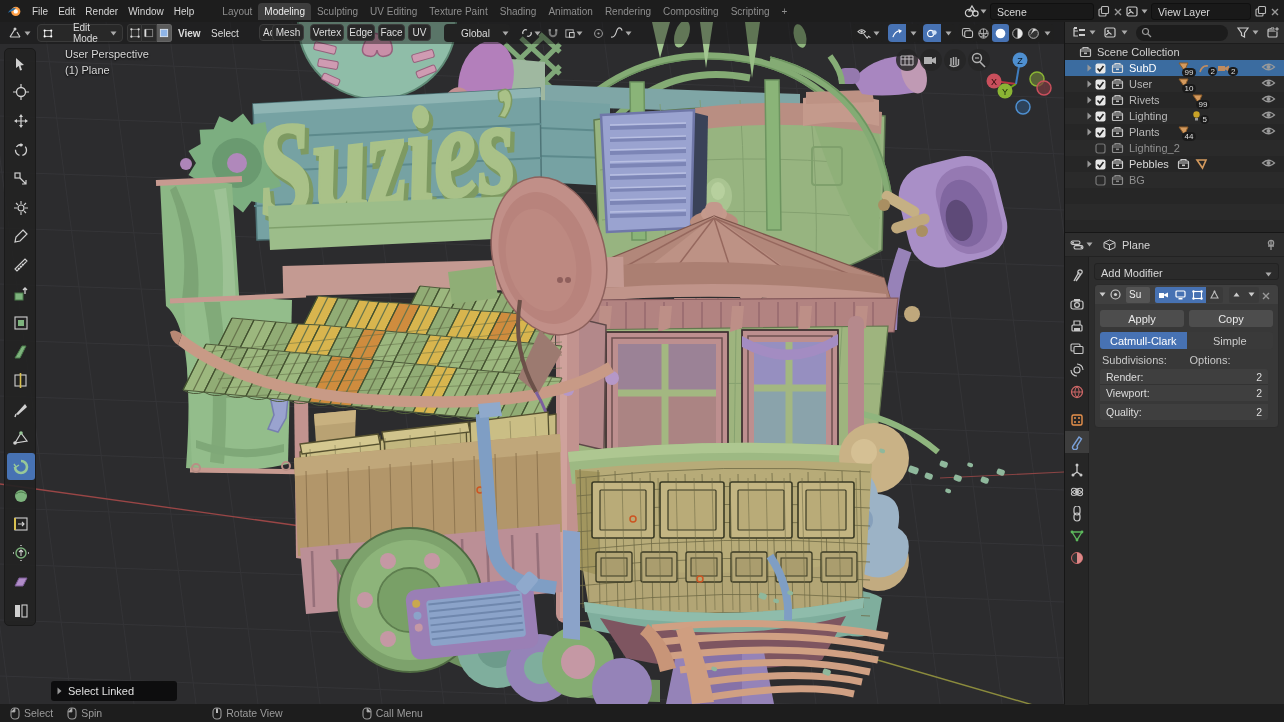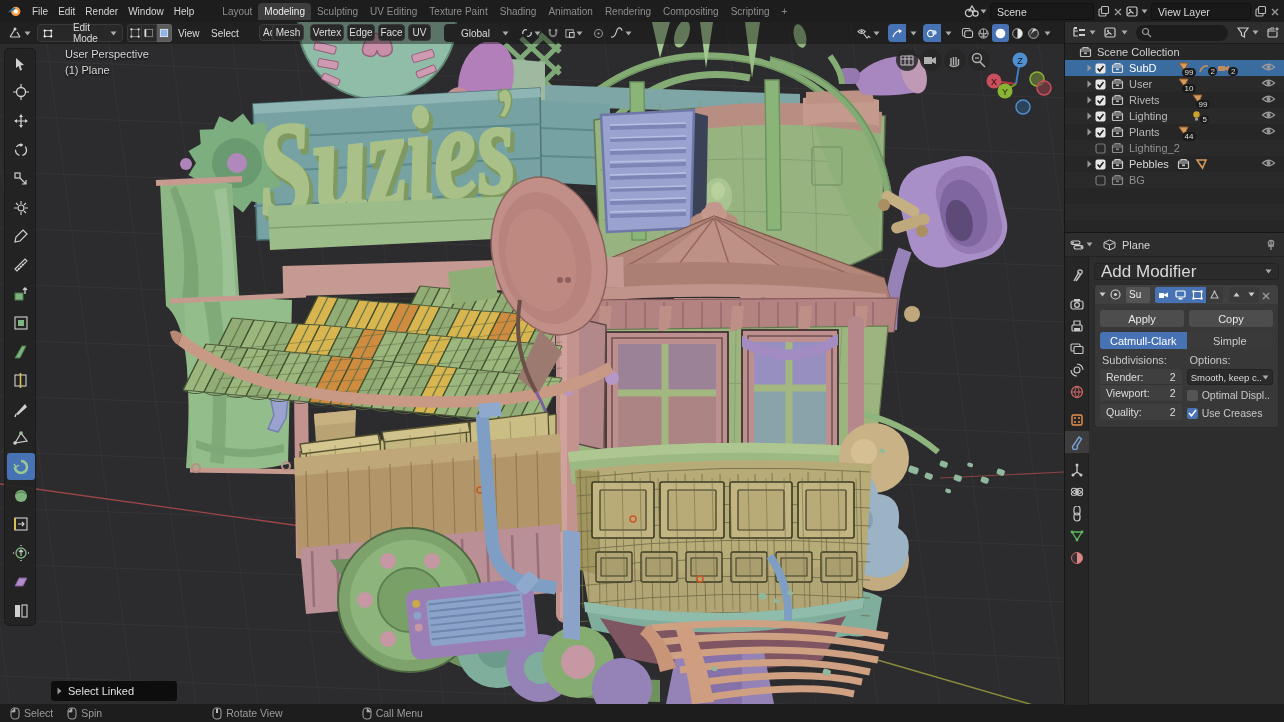--- a/index.html
+++ b/index.html
@@ -795,21 +795,21 @@
             <line x1="1.5" y1="1.5" x2="1.5" y2="9.5" stroke="#ddd" stroke-width="2"></line>
           </svg>
         </div>
         <div style="width:15px;height:18px;background:#5a5a5a;border:1px solid #666;border-left:none;border-radius:0 3px 3px 0;display:flex;align-items:center;justify-content:center">
           <svg width="10" height="10" viewBox="0 0 11 11">
             <rect x="1.5" y="1.5" width="8" height="8" fill="#8fb5e8" stroke="#dde8f5" stroke-width="1"></rect>
           </svg>
         </div>
       </div>
     </div>
-<div style="position:absolute;left:178px;top:0;height:22px;display:flex;align-items:center;">View</div>
+<div style="position:absolute;left:178px;top:0;height:22px;display:flex;align-items:center;font-weight:bold;">View</div>
 <div style="position:absolute;left:211px;top:0;height:22px;display:flex;align-items:center;">Select</div>
 <div style="position:absolute;left:259px;top:2px;width:26px;height:17px;background:#282828;border:1px solid #3c3c3c;border-radius:4px;display:flex;align-items:center;justify-content:center;color:#dedede">Add</div>
 <div style="position:absolute;left:272px;top:2px;width:32px;height:17px;background:#282828;border:1px solid #3c3c3c;border-radius:4px;display:flex;align-items:center;justify-content:center;color:#dedede">Mesh</div>
 <div style="position:absolute;left:310px;top:2px;width:34px;height:17px;background:#282828;border:1px solid #3c3c3c;border-radius:4px;display:flex;align-items:center;justify-content:center;color:#dedede">Vertex</div>
 <div style="position:absolute;left:347px;top:2px;width:28px;height:17px;background:#282828;border:1px solid #3c3c3c;border-radius:4px;display:flex;align-items:center;justify-content:center;color:#dedede">Edge</div>
 <div style="position:absolute;left:378px;top:2px;width:27px;height:17px;background:#282828;border:1px solid #3c3c3c;border-radius:4px;display:flex;align-items:center;justify-content:center;color:#dedede">Face</div>
 <div style="position:absolute;left:408px;top:2px;width:23px;height:17px;background:#282828;border:1px solid #3c3c3c;border-radius:4px;display:flex;align-items:center;justify-content:center;color:#dedede">UV</div>
 <div style="position:absolute;left:444px;top:0;height:22px;display:flex;align-items:center;">
       <div style="display:flex;align-items:center;background:#222;border-radius:4px;height:18px;padding:0 5px;width:66px">
         <svg width="12" height="11" viewBox="0 0 13 12">
@@ -1449,21 +1449,21 @@
         </svg>
       </div>
 <div style="position:absolute;left:0;top:314px;width:24px;height:22px;display:flex;align-items:center;justify-content:center">
         <svg width="16" height="16" viewBox="0 0 16 16">
           <circle cx="8" cy="8" r="5.5" fill="#333" stroke="#c66" stroke-width="1"></circle>
           <path d="M8,2.5 a5.5,5.5 0 0 1 0,11 Z" fill="#d88"></path>
         </svg>
       </div>
 </div>
 <div style="position:absolute;left:25px;top:25px;width:195px;height:447px">
-<div style="margin:5px 6px 0 4px;height:17px;background:#2b2b2b;border:1px solid #222;border-radius:3px;color:#d8d8d8;font-size:17px;display:flex;align-items:center;padding:0 6px">Add Modifier<span style="margin-left:auto;color:#999;font-size:8px"><svg width="7" height="5" viewBox="0 0 7 5" style="vertical-align:middle">
+<div style="margin:5px 6px 0 4px;height:17px;background:#2b2b2b;border:1px solid #222;border-radius:3px;color:#d8d8d8;font-size:11px;display:flex;align-items:flex-end;padding:0 6px">Add Modifier<span style="margin-left:auto;color:#999;font-size:8px"><svg width="7" height="5" viewBox="0 0 7 5" style="vertical-align:middle">
             <path d="M0.5,0.5 h6 L3.5,4.5 Z" fill="#aaa"></path>
           </svg></span></div>
 <div style="margin:4px 6px 0 4px;background:#383838;border:1px solid #2a2a2a;border-radius:4px;padding-bottom:7px">
   <div style="height:19px;background:#404040;border-radius:4px 4px 0 0;display:flex;align-items:center;padding:0 4px">
     <span style="color:#ccc;font-size:8px"><svg width="7" height="5" viewBox="0 0 7 5">
               <path d="M0.5,0.5 h6 L3.5,4.5 Z" fill="#ccc"></path>
             </svg></span>
     <svg width="13" height="13" viewBox="0 0 13 13" style="margin-left:3px">
             <circle cx="6.5" cy="6.5" r="4.5" fill="none" stroke="#ccc" stroke-width="1.2"></circle>
             <circle cx="6.5" cy="6.5" r="1.6" fill="#ccc"></circle>
@@ -1524,30 +1524,15 @@
   <div style="display:flex;margin:5px 5px 0 7px;color:#c8c8c8;font-size:11px">
           <span style="flex:1">Subdivisions:</span>
           <span style="flex:1;padding-left:4px">Options:</span>
         </div>
   <div style="display:flex;margin:3px 5px 0 5px">
     <div style="flex:1;margin-right:5px">
       <div style="height:16px;background:#3f3f3f;border-radius:3px 3px 0 0;color:#ddd;font-size:10.5px;display:flex;align-items:center;padding:0 6px;border-bottom:1px solid #333">Render:<span style="margin-left:auto">2</span></div>
       <div style="height:16px;background:#3f3f3f;color:#ddd;font-size:10.5px;display:flex;align-items:center;padding:0 6px">Viewport:<span style="margin-left:auto">2</span></div>
       <div style="height:16px;background:#3f3f3f;border-radius:0 0 3px 3px;color:#ddd;font-size:10.5px;display:flex;align-items:center;padding:0 6px;margin-top:3px">Quality:<span style="margin-left:auto">2</span></div>
     </div>
-    <div style="flex:1">
-      <div style="height:16px;background:#2b2b2b;border:1px solid #222;border-radius:3px;color:#ddd;font-size:9.5px;display:flex;align-items:center;padding:0 3px;white-space:nowrap;overflow:hidden">Smooth, keep c..<span style="margin-left:auto;color:#999;font-size:7px"><svg width="7" height="5" viewBox="0 0 7 5" style="vertical-align:middle">
-                  <path d="M0.5,0.5 h6 L3.5,4.5 Z" fill="#aaa"></path>
-                </svg></span></div>
-      <div style="display:flex;align-items:center;margin-top:4px">
-              <div style="width:11px;height:11px;background:#545454;border-radius:2px;margin-right:4px"></div>
-              <span style="color:#c8c8c8;font-size:10.5px">Optimal Displ..</span>
-            </div>
-      <div style="display:flex;align-items:center;margin-top:6px">
-              <div style="width:11px;height:11px;background:#4772b3;border-radius:2px;margin-right:4px;color:#fff;font-size:9px;text-align:center;line-height:11px"><svg width="9" height="8" viewBox="0 0 9 8" style="vertical-align:middle">
-                  <path d="M1,4 l2.5,2.8 L8,1" stroke="#fff" stroke-width="1.6" fill="none"></path>
-                </svg></div>
-              <span style="color:#c8c8c8;font-size:10.5px">Use Creases</span>
-            </div>
-    </div>
   </div>
 </div>
 </div>
 </div>
 </body></html>

